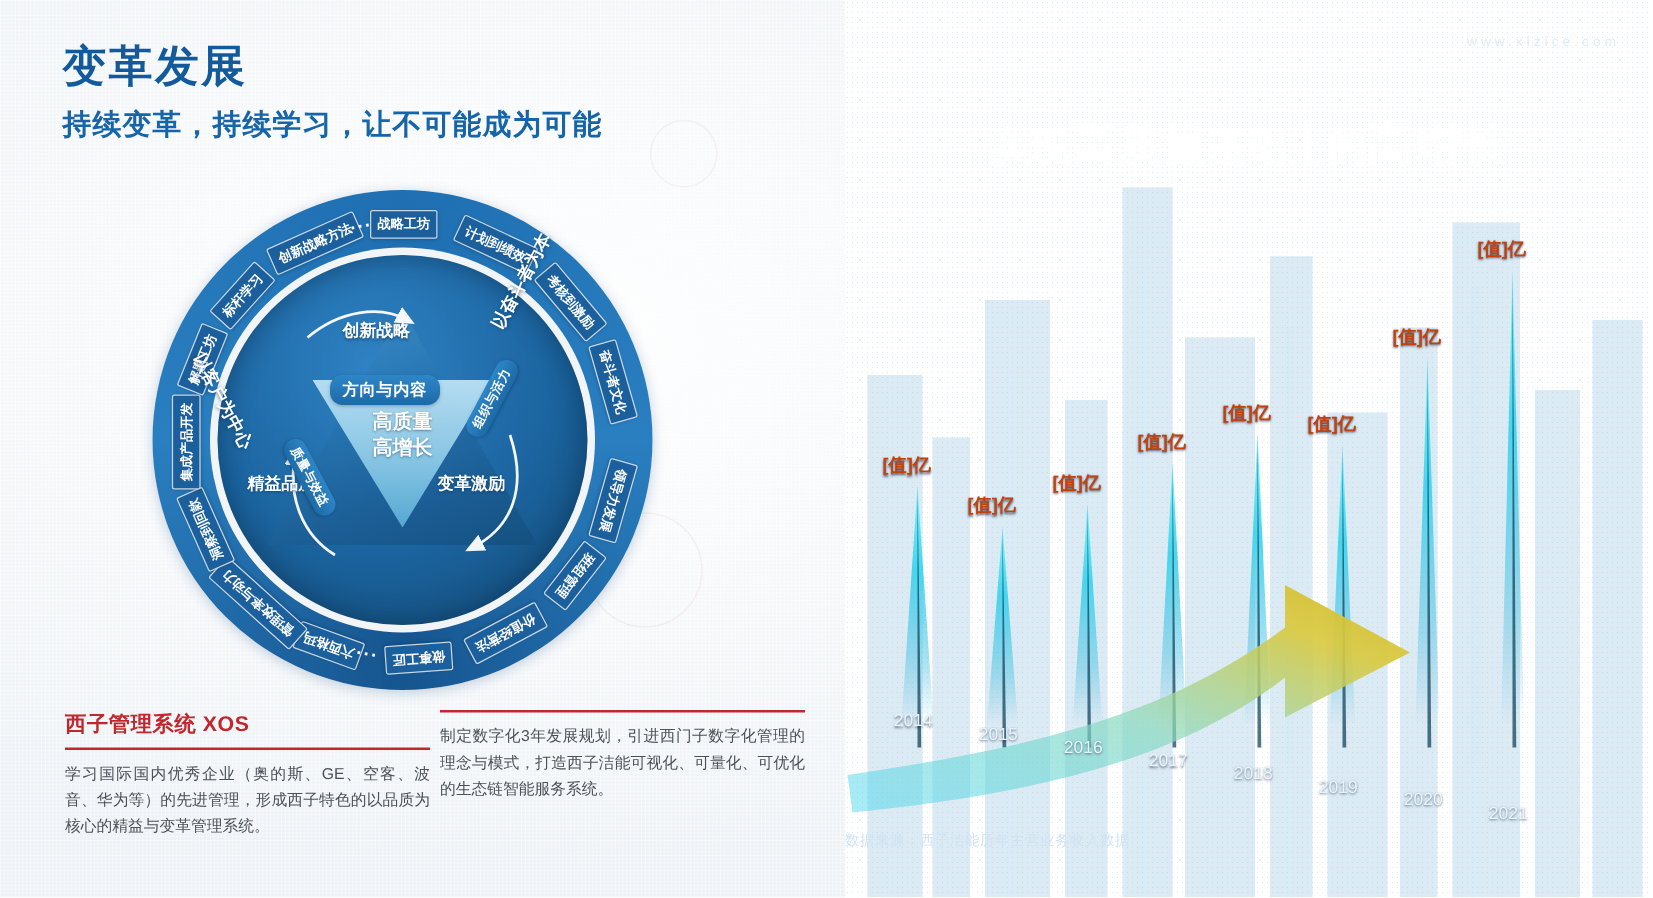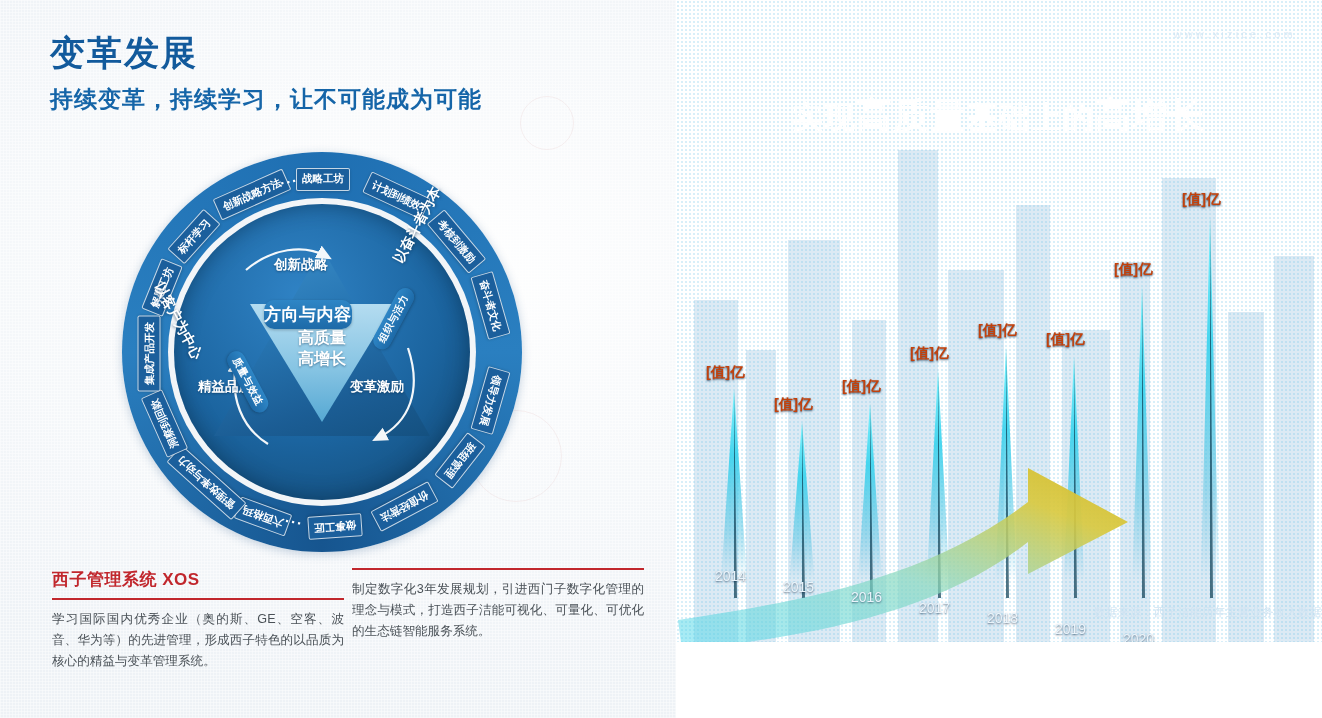--- a/index.html
+++ b/index.html
@@ -79,22 +79,22 @@
   }
   .tri-inner{
     position:absolute;left:128px;top:152px;width:144px;height:118px;
     background:linear-gradient(180deg,#bfe4f5 0%,#8ecbe8 55%,#5aaed8 100%);
     clip-path:polygon(0% 0%,100% 0%,50% 100%);
     opacity:.93;
   }
   .pill{
     position:absolute;
     background:linear-gradient(180deg,#2e86c6,#1d6aa8);
-    color:#fff;font-size:17px;font-weight:bold;letter-spacing:.5px;
-    border-radius:10px;padding:3px 0;white-space:nowrap;
+    color:#fff;font-size:13px;font-weight:bold;letter-spacing:.5px;
+    border-radius:10px;padding:3px 10px;white-space:nowrap;
     box-shadow:0 1px 3px rgba(0,0,0,.25);
   }
   .core-text{
     position:absolute;left:0;width:400px;text-align:center;
     color:#ffffff;font-size:16px;font-weight:bold;line-height:20px;
     text-shadow:0 1px 2px rgba(10,50,85,.5);
   }
   .corner-text{
     position:absolute;color:#ffffff;font-size:13.5px;font-weight:bold;white-space:nowrap;
     text-shadow:0 1px 2px rgba(8,45,80,.55);
@@ -117,21 +117,21 @@
   .col h3{
     margin:0 0 7px 0;font-size:17px;font-weight:bold;color:#c1272d;letter-spacing:.5px;
   }
   .col .rule{height:2px;background:#c1272d;margin-bottom:9px;}
   .col p{
     margin:0;font-size:12.6px;line-height:21px;color:#4a5157;text-align:justify;
   }
 
   
   #right{
-    position:relative;width:646px;height:642px;flex:0 0 646px;
+    position:relative;width:646px;height:718px;flex:0 0 646px;
     background:
       radial-gradient(ellipse 520px 420px at 55% 28%, #15考 0%, #0f5d97 0%, #0f5d97 1%),
       linear-gradient(180deg,#0e5d98 0%,#0c5690 55%,#0a4f86 100%);
     overflow:hidden;
   }
   #right .city{
     position:absolute;inset:0;opacity:.30;
   }
   #right .dots-tex{
     position:absolute;inset:0;
@@ -152,21 +152,21 @@
   #chart{position:absolute;left:0;top:150px;width:646px;height:520px;}
   .val-lab{
     position:absolute;color:#c2410c;font-size:14.5px;font-weight:bold;white-space:nowrap;
     text-shadow:0 1px 2px rgba(0,30,60,.7);
   }
   .yr-lab{
     position:absolute;color:#eaf4fb;font-size:14px;white-space:nowrap;
     text-shadow:0 1px 2px rgba(0,30,60,.6);
   }
   .source{
-    position:absolute;left:0;width:646px;bottom:22px;text-align:right;
+    position:absolute;left:0;width:646px;bottom:38px;text-align:left;
     color:#cfe3f2;font-size:11.5px;letter-spacing:.5px;
   }
 </style>
 </head>
 <body>
 
 <div id="slide">
 
   <div id="left">
     <div class="faintcircle" style="left:520px;top:96px;width:52px;height:52px;"></div>

